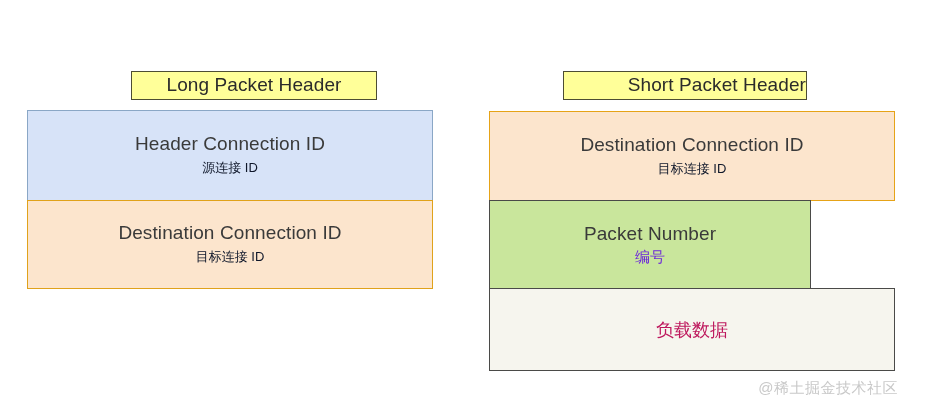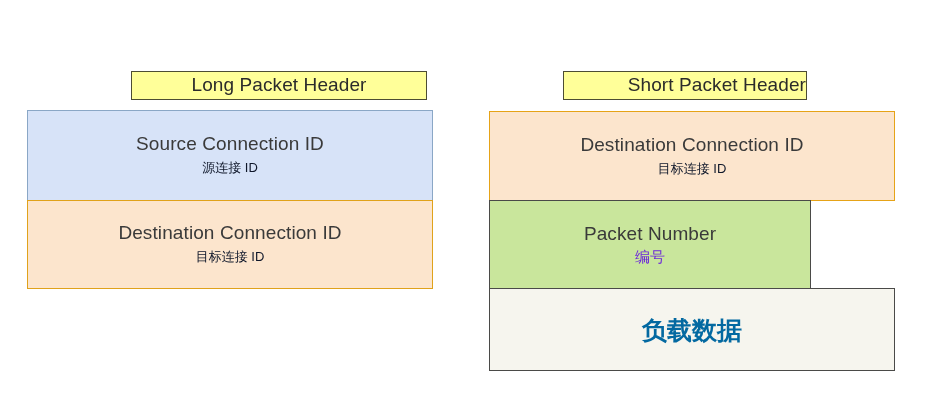--- a/index.html
+++ b/index.html
@@ -43,21 +43,21 @@
     background: #ffff99;
     border: 1.5px solid #4d4d33;
     box-sizing: border-box;
     font-size: 19px;
     color: #2b2b2b;
     text-align: center;
     line-height: 26px;
     height: 29px;
     letter-spacing: 0.1px;
   }
-  .chip-long  { left: 131px; top: 71px; width: 296px; }
+  .chip-long  { left: 131px; top: 71px; width: 246px; }
   .chip-short { left: 563px; top: 71px; width: 244px; text-align: right; }
 
   
   .box {
     position: absolute;
     box-sizing: border-box;
     display: flex;
     flex-direction: column;
     align-items: center;
     justify-content: center;
@@ -68,24 +68,24 @@
     line-height: 24px;
     color: #3a3a3a;
     letter-spacing: 0.1px;
   }
   .box .zh {
     font-size: 13px;
     line-height: 23px;
     color: #0f172a;
   }
   .box .zh-only {
-    font-size: 25px;
+    font-size: 18px;
     line-height: 24px;
-    color: #0369a1;
-    font-weight: 700;
+    color: #be185d;
+    font-weight: 400;
   }
   .box .zh-small {
     font-size: 15px;
     line-height: 21px;
     color: #6d28d9;
   }
 
   
   .left-src  { left: 27px;  top: 110px; width: 406px; height: 91px;
                background: #d7e3f8; border: 1.5px solid #8aa7c6; }
@@ -114,21 +114,21 @@
 </style>
 </head>
 <body>
 
 <div class="diagram">
 
 
   <div class="chip chip-long">Long Packet Header</div>
 
   <div class="box left-src">
-    <div class="en">Source Connection ID</div>
+    <div class="en">Header Connection ID</div>
     <div class="zh">源连接 ID</div>
   </div>
 
   <div class="box left-dst">
     <div class="en">Destination Connection ID</div>
     <div class="zh">目标连接 ID</div>
   </div>
 
   <div class="chip chip-short">Short Packet Header</div>
 
@@ -139,14 +139,15 @@
 
   <div class="box right-pn">
     <div class="en">Packet Number</div>
     <div class="zh zh-small">编号</div>
   </div>
 
   <div class="box right-pl">
     <div class="zh-only">负载数据</div>
   </div>
 
+  <div class="watermark">@稀土掘金技术社区</div>
 
 </div>
 
 </body></html>

